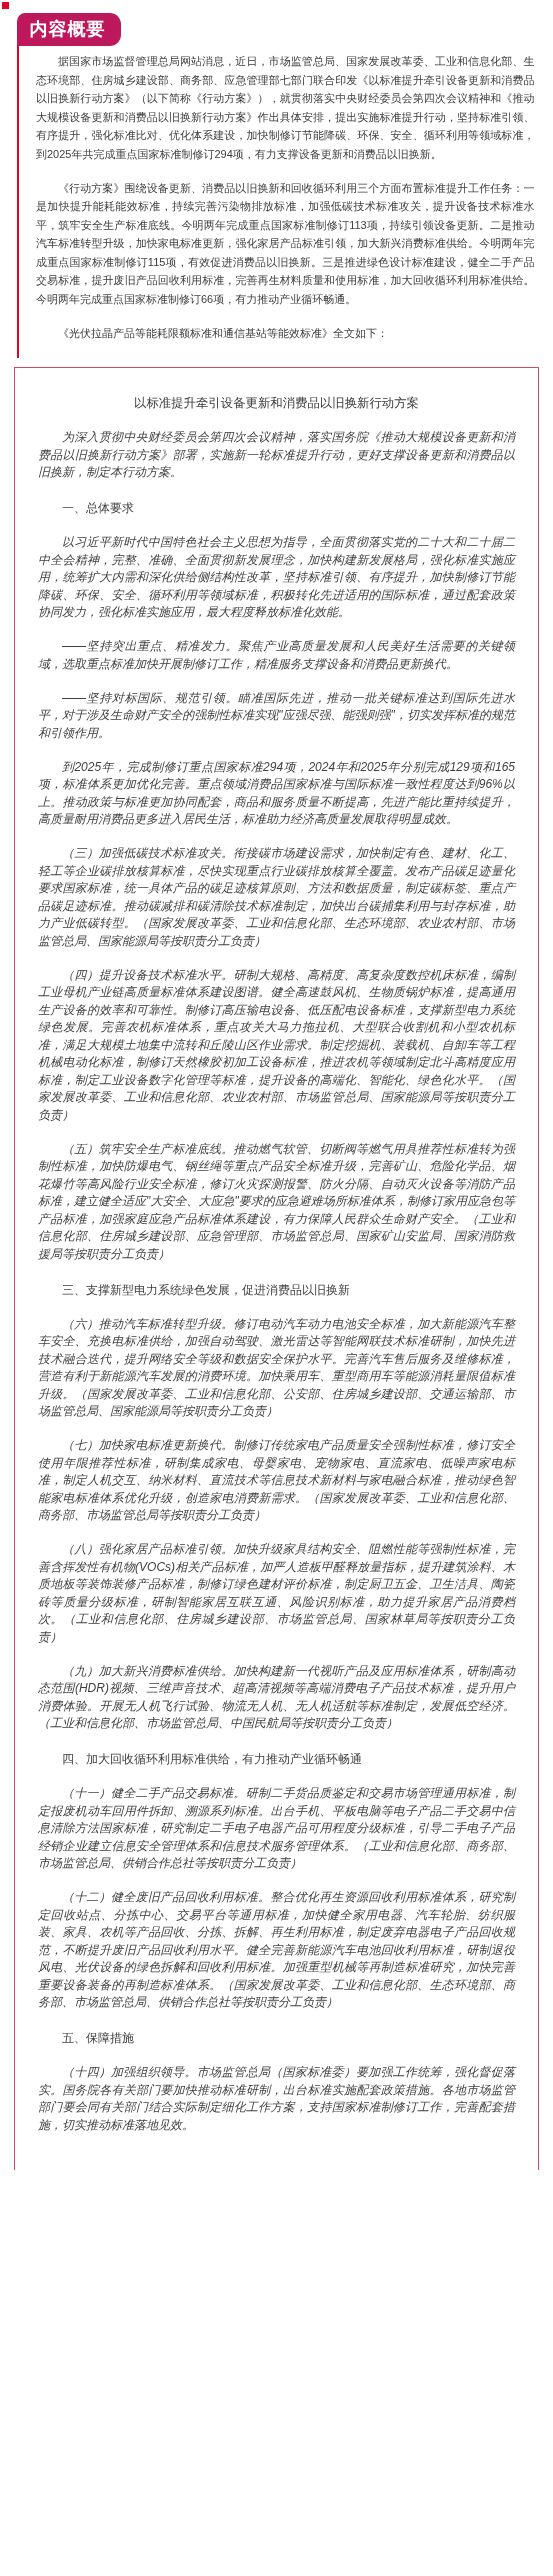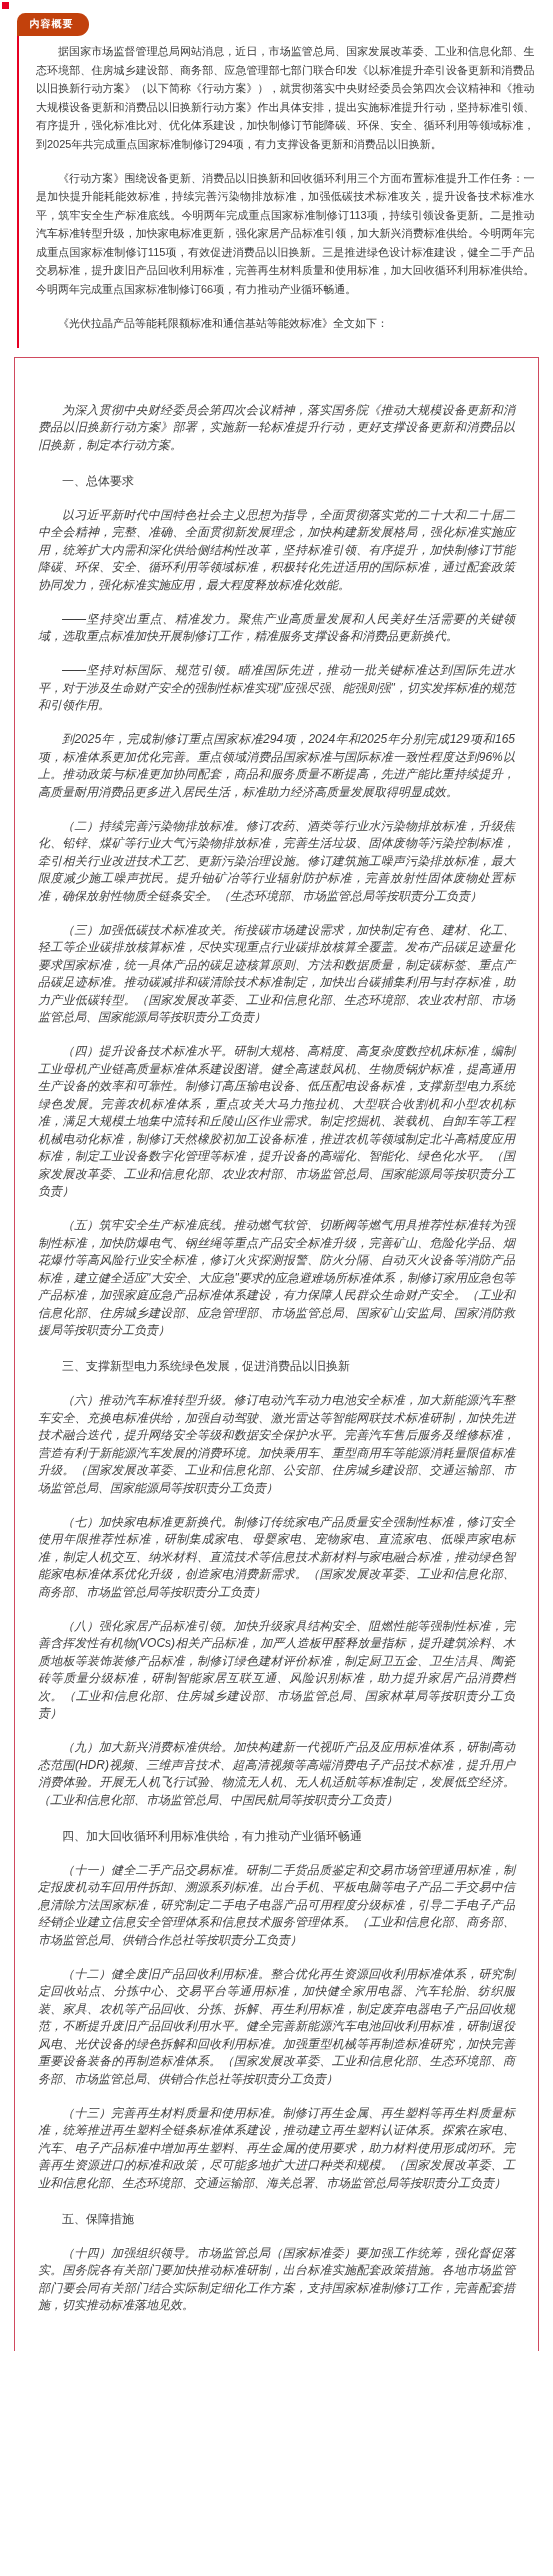--- a/index.html
+++ b/index.html
@@ -16,23 +16,23 @@
     top: 1.5px;
     left: 1.5px;
     width: 7.2px;
     height: 7.2px;
     background: #e60023;
   }
   .top-section { padding-top: 13px; }
   .summary-badge {
     display: inline-block;
     margin-left: 17px;
-    background: #c2410c;
+    background: #be185d;
     color: #ffffff;
-    font-size: 10px;
+    font-size: 18px;
     font-weight: bold;
     letter-spacing: 1px;
     padding: 4.1px 15.5px 5.2px 12.4px;
     border-radius: 8.2px 11.3px 11.3px 0;
   }
   .intro-block {
     border-left: 2.1px solid #e60023;
     margin: 0 18.5px 0 17px;
     padding: 4.1px 0 15.5px 17px;
     font-size: 11px;
@@ -72,37 +72,36 @@
     <span>内容概要</span>
   </div>
   <div class="intro-block">
       <p>据国家市场监督管理总局网站消息，近日，市场监管总局、国家发展改革委、工业和信息化部、生态环境部、住房城乡建设部、商务部、应急管理部七部门联合印发《以标准提升牵引设备更新和消费品以旧换新行动方案》（以下简称《行动方案》），就贯彻落实中央财经委员会第四次会议精神和《推动大规模设备更新和消费品以旧换新行动方案》作出具体安排，提出实施标准提升行动，坚持标准引领、有序提升，强化标准比对、优化体系建设，加快制修订节能降碳、环保、安全、循环利用等领域标准，到2025年共完成重点国家标准制修订294项，有力支撑设备更新和消费品以旧换新。</p>
       <p>《行动方案》围绕设备更新、消费品以旧换新和回收循环利用三个方面布置标准提升工作任务：一是加快提升能耗能效标准，持续完善污染物排放标准，加强低碳技术标准攻关，提升设备技术标准水平，筑牢安全生产标准底线。今明两年完成重点国家标准制修订113项，持续引领设备更新。二是推动汽车标准转型升级，加快家电标准更新，强化家居产品标准引领，加大新兴消费标准供给。今明两年完成重点国家标准制修订115项，有效促进消费品以旧换新。三是推进绿色设计标准建设，健全二手产品交易标准，提升废旧产品回收利用标准，完善再生材料质量和使用标准，加大回收循环利用标准供给。今明两年完成重点国家标准制修订66项，有力推动产业循环畅通。</p>
       <p>《光伏拉晶产品等能耗限额标准和通信基站等能效标准》全文如下：</p>
     </div>
 </div>
 
 <div class="document-box">
+  <p class="doc-title">以标准提升牵引设备更新和消费品以旧换新行动方案</p>
   <div class="doc-blocks">
       <p class="b-p">为深入贯彻中央财经委员会第四次会议精神，落实国务院《推动大规模设备更新和消费品以旧换新行动方案》部署，实施新一轮标准提升行动，更好支撑设备更新和消费品以旧换新，制定本行动方案。</p>
       <p class="b-h">一、总体要求</p>
       <p class="b-p">以习近平新时代中国特色社会主义思想为指导，全面贯彻落实党的二十大和二十届二中全会精神，完整、准确、全面贯彻新发展理念，加快构建新发展格局，强化标准实施应用，统筹扩大内需和深化供给侧结构性改革，坚持标准引领、有序提升，加快制修订节能降碳、环保、安全、循环利用等领域标准，积极转化先进适用的国际标准，通过配套政策协同发力，强化标准实施应用，最大程度释放标准化效能。</p>
       <p class="b-p">——坚持突出重点、精准发力。聚焦产业高质量发展和人民美好生活需要的关键领域，选取重点标准加快开展制修订工作，精准服务支撑设备和消费品更新换代。</p>
       <p class="b-p">——坚持对标国际、规范引领。瞄准国际先进，推动一批关键标准达到国际先进水平，对于涉及生命财产安全的强制性标准实现"应强尽强、能强则强"，切实发挥标准的规范和引领作用。</p>
       <p class="b-p">到2025年，完成制修订重点国家标准294项，2024年和2025年分别完成129项和165项，标准体系更加优化完善。重点领域消费品国家标准与国际标准一致性程度达到96%以上。推动政策与标准更加协同配套，商品和服务质量不断提高，先进产能比重持续提升，高质量耐用消费品更多进入居民生活，标准助力经济高质量发展取得明显成效。</p>
-      <p class="b-p">（二）持续完善污染物排放标准。修订农药、酒类等行业水污染物排放标准，升级焦化、铅锌、煤矿等行业大气污染物排放标准，完善生活垃圾、固体废物等污染控制标准，牵引相关行业改进技术工艺、更新污染治理设施。修订建筑施工噪声污染排放标准，最大限度减少施工噪声扰民。提升铀矿冶等行业辐射防护标准，完善放射性固体废物处置标准，确保放射性物质全链条安全。（生态环境部、市场监管总局等按职责分工负责）</p>
       <p class="b-p">（三）加强低碳技术标准攻关。衔接碳市场建设需求，加快制定有色、建材、化工、轻工等企业碳排放核算标准，尽快实现重点行业碳排放核算全覆盖。发布产品碳足迹量化要求国家标准，统一具体产品的碳足迹核算原则、方法和数据质量，制定碳标签、重点产品碳足迹标准。推动碳减排和碳清除技术标准制定，加快出台碳捕集利用与封存标准，助力产业低碳转型。（国家发展改革委、工业和信息化部、生态环境部、农业农村部、市场监管总局、国家能源局等按职责分工负责）</p>
       <p class="b-p">（四）提升设备技术标准水平。研制大规格、高精度、高复杂度数控机床标准，编制工业母机产业链高质量标准体系建设图谱。健全高速鼓风机、生物质锅炉标准，提高通用生产设备的效率和可靠性。制修订高压输电设备、低压配电设备标准，支撑新型电力系统绿色发展。完善农机标准体系，重点攻关大马力拖拉机、大型联合收割机和小型农机标准，满足大规模土地集中流转和丘陵山区作业需求。制定挖掘机、装载机、自卸车等工程机械电动化标准，制修订天然橡胶初加工设备标准，推进农机等领域制定北斗高精度应用标准，制定工业设备数字化管理等标准，提升设备的高端化、智能化、绿色化水平。（国家发展改革委、工业和信息化部、农业农村部、市场监管总局、国家能源局等按职责分工负责）</p>
       <p class="b-p">（五）筑牢安全生产标准底线。推动燃气软管、切断阀等燃气用具推荐性标准转为强制性标准，加快防爆电气、钢丝绳等重点产品安全标准升级，完善矿山、危险化学品、烟花爆竹等高风险行业安全标准，修订火灾探测报警、防火分隔、自动灭火设备等消防产品标准，建立健全适应"大安全、大应急"要求的应急避难场所标准体系，制修订家用应急包等产品标准，加强家庭应急产品标准体系建设，有力保障人民群众生命财产安全。（工业和信息化部、住房城乡建设部、应急管理部、市场监管总局、国家矿山安监局、国家消防救援局等按职责分工负责）</p>
       <p class="b-h">三、支撑新型电力系统绿色发展，促进消费品以旧换新</p>
       <p class="b-p">（六）推动汽车标准转型升级。修订电动汽车动力电池安全标准，加大新能源汽车整车安全、充换电标准供给，加强自动驾驶、激光雷达等智能网联技术标准研制，加快先进技术融合迭代，提升网络安全等级和数据安全保护水平。完善汽车售后服务及维修标准，营造有利于新能源汽车发展的消费环境。加快乘用车、重型商用车等能源消耗量限值标准升级。（国家发展改革委、工业和信息化部、公安部、住房城乡建设部、交通运输部、市场监管总局、国家能源局等按职责分工负责）</p>
       <p class="b-p">（七）加快家电标准更新换代。制修订传统家电产品质量安全强制性标准，修订安全使用年限推荐性标准，研制集成家电、母婴家电、宠物家电、直流家电、低噪声家电标准，制定人机交互、纳米材料、直流技术等信息技术新材料与家电融合标准，推动绿色智能家电标准体系优化升级，创造家电消费新需求。（国家发展改革委、工业和信息化部、商务部、市场监管总局等按职责分工负责）</p>
       <p class="b-p">（八）强化家居产品标准引领。加快升级家具结构安全、阻燃性能等强制性标准，完善含挥发性有机物(VOCs)相关产品标准，加严人造板甲醛释放量指标，提升建筑涂料、木质地板等装饰装修产品标准，制修订绿色建材评价标准，制定厨卫五金、卫生洁具、陶瓷砖等质量分级标准，研制智能家居互联互通、风险识别标准，助力提升家居产品消费档次。（工业和信息化部、住房城乡建设部、市场监管总局、国家林草局等按职责分工负责）</p>
       <p class="b-p">（九）加大新兴消费标准供给。加快构建新一代视听产品及应用标准体系，研制高动态范围(HDR)视频、三维声音技术、超高清视频等高端消费电子产品技术标准，提升用户消费体验。开展无人机飞行试验、物流无人机、无人机适航等标准制定，发展低空经济。（工业和信息化部、市场监管总局、中国民航局等按职责分工负责）</p>
       <p class="b-h">四、加大回收循环利用标准供给，有力推动产业循环畅通</p>
       <p class="b-p">（十一）健全二手产品交易标准。研制二手货品质鉴定和交易市场管理通用标准，制定报废机动车回用件拆卸、溯源系列标准。出台手机、平板电脑等电子产品二手交易中信息清除方法国家标准，研究制定二手电子电器产品可用程度分级标准，引导二手电子产品经销企业建立信息安全管理体系和信息技术服务管理体系。（工业和信息化部、商务部、市场监管总局、供销合作总社等按职责分工负责）</p>
       <p class="b-p">（十二）健全废旧产品回收利用标准。整合优化再生资源回收利用标准体系，研究制定回收站点、分拣中心、交易平台等通用标准，加快健全家用电器、汽车轮胎、纺织服装、家具、农机等产品回收、分拣、拆解、再生利用标准，制定废弃电器电子产品回收规范，不断提升废旧产品回收利用水平。健全完善新能源汽车电池回收利用标准，研制退役风电、光伏设备的绿色拆解和回收利用标准。加强重型机械等再制造标准研究，加快完善重要设备装备的再制造标准体系。（国家发展改革委、工业和信息化部、生态环境部、商务部、市场监管总局、供销合作总社等按职责分工负责）</p>
-      <p class="b-p">（十三）完善再生材料质量和使用标准。制修订再生金属、再生塑料等再生料质量标准，统筹推进再生塑料全链条标准体系建设，推动建立再生塑料认证体系。探索在家电、汽车、电子产品标准中增加再生塑料、再生金属的使用要求，助力材料使用形成闭环。完善再生资源进口的标准和政策，尽可能多地扩大进口种类和规模。（国家发展改革委、工业和信息化部、生态环境部、交通运输部、海关总署、市场监管总局等按职责分工负责）</p>
       <p class="b-h">五、保障措施</p>
       <p class="b-p">（十四）加强组织领导。市场监管总局（国家标准委）要加强工作统筹，强化督促落实。国务院各有关部门要加快推动标准研制，出台标准实施配套政策措施。各地市场监管部门要会同有关部门结合实际制定细化工作方案，支持国家标准制修订工作，完善配套措施，切实推动标准落地见效。</p>
     </div>
 </div>
 
 
 </body></html>

